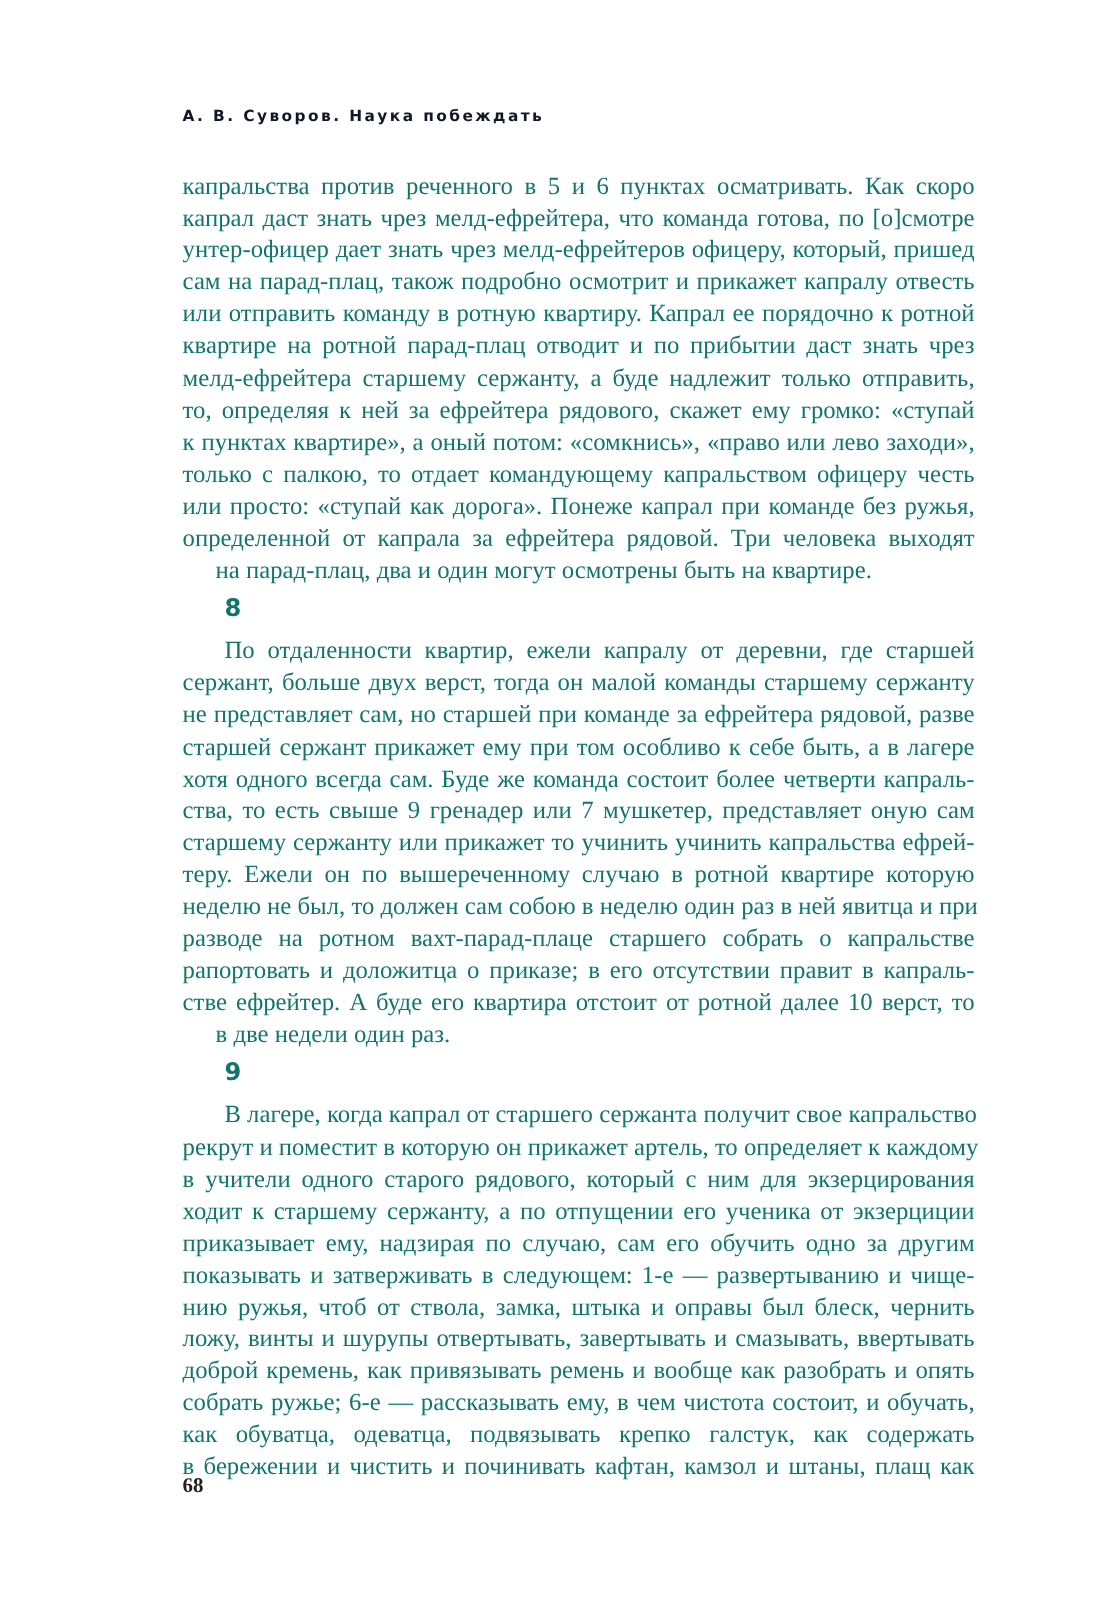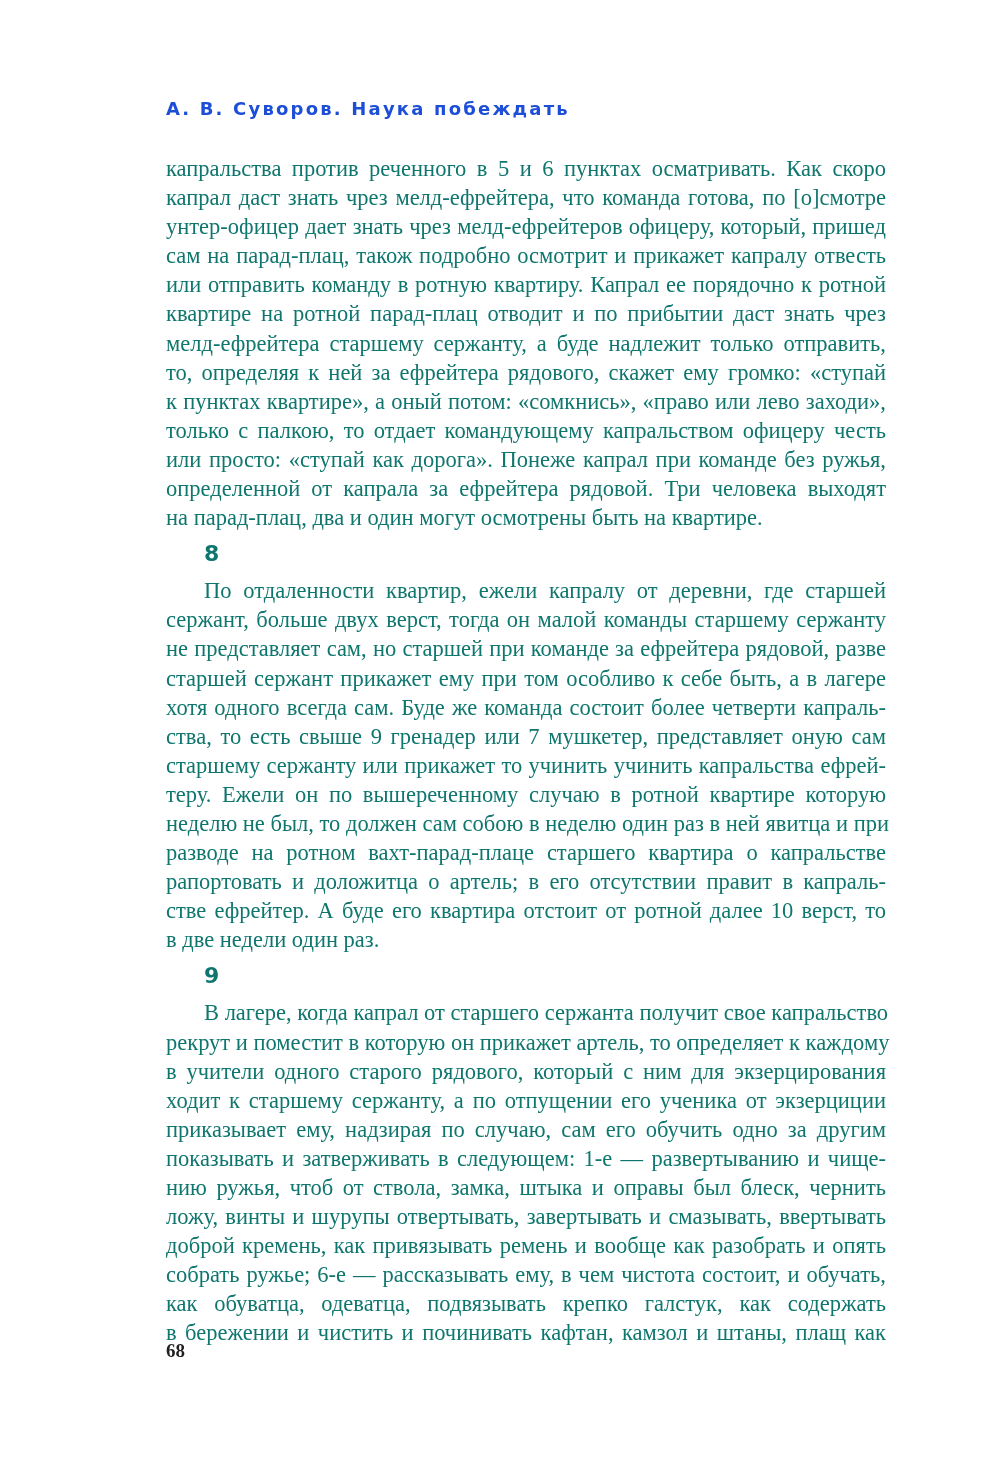--- a/index.html
+++ b/index.html
@@ -1,28 +1,28 @@
 <!DOCTYPE html>
 <html><head>
 <meta charset="utf-8">
 <style>
   html, body { margin: 0; padding: 0; background: #ffffff; }
   body { width: 1000px; height: 1467px; position: relative; overflow: hidden; color: #231f20; }
   .running-head {
     position: absolute; left: 166px; top: 98px;
     font-family: "DejaVu Sans", sans-serif; font-weight: bold;
-    font-size: 18px; letter-spacing: 2.2px; color: #1d4ed8;
+    font-size: 14px; letter-spacing: 2.2px; color: #0f172a;
   }
   .body-text {
     position: absolute; left: 166px; top: 154px; width: 720px;
     font-family: "Liberation Serif", serif; font-size: 22.5px;
     line-height: 29.1px; color: #0f766e;
   }
   .line { display: block; white-space: nowrap; text-align: justify; text-align-last: justify; height: 29.1px; }
-  .line.last { text-align-last: left; }
+  .line.last { text-align-last: left; margin-left: 30px; }
   .indent { padding-left: 38px; }
   .section-num {
     display: block; font-family: "DejaVu Sans", sans-serif; font-weight: bold;
     font-size: 22px; height: 44px; line-height: 44px; padding-left: 38px;
   }
   .folio {
     position: absolute; left: 166px; top: 1340px;
     font-family: Liberation Serif, serif; font-weight: bold; font-size: 19px;
   }
 </style>
@@ -52,22 +52,22 @@
     <span class="section-num">8</span>
     <span class="line indent">По отдаленности квартир, ежели капралу от деревни, где старшей</span>
     <span class="line">сержант, больше двух верст, тогда он малой команды старшему сержанту</span>
     <span class="line">не представляет сам, но старшей при команде за ефрейтера рядовой, разве</span>
     <span class="line">старшей сержант прикажет ему при том особливо к себе быть, а в лагере</span>
     <span class="line">хотя одного всегда сам. Буде же команда состоит более четверти капраль-</span>
     <span class="line">ства, то есть свыше 9 гренадер или 7 мушкетер, представляет оную сам</span>
     <span class="line">старшему сержанту или прикажет то учинить учинить капральства ефрей-</span>
     <span class="line">теру. Ежели он по вышереченному случаю в ротной квартире которую</span>
     <span class="line">неделю не был, то должен сам собою в неделю один раз в ней явитца и при</span>
-    <span class="line">разводе на ротном вахт-парад-плаце старшего квартира о капральстве</span>
-    <span class="line">рапортовать и доложитца о артель; в его отсутствии правит в капраль-</span>
+    <span class="line">разводе на ротном вахт-парад-плаце старшего собрать о капральстве</span>
+    <span class="line">рапортовать и доложитца о приказе; в его отсутствии правит в капраль-</span>
     <span class="line">стве ефрейтер. А буде его квартира отстоит от ротной далее 10 верст, то</span>
     <span class="line last">в две недели один раз.</span>
   </div>
 
   <div>
     <span class="section-num">9</span>
     <span class="line indent">В лагере, когда капрал от старшего сержанта получит свое капральство</span>
     <span class="line">рекрут и поместит в которую он прикажет артель, то определяет к каждому</span>
     <span class="line">в учители одного старого рядового, который с ним для экзерцирования</span>
     <span class="line">ходит к старшему сержанту, а по отпущении его ученика от экзерциции</span>

